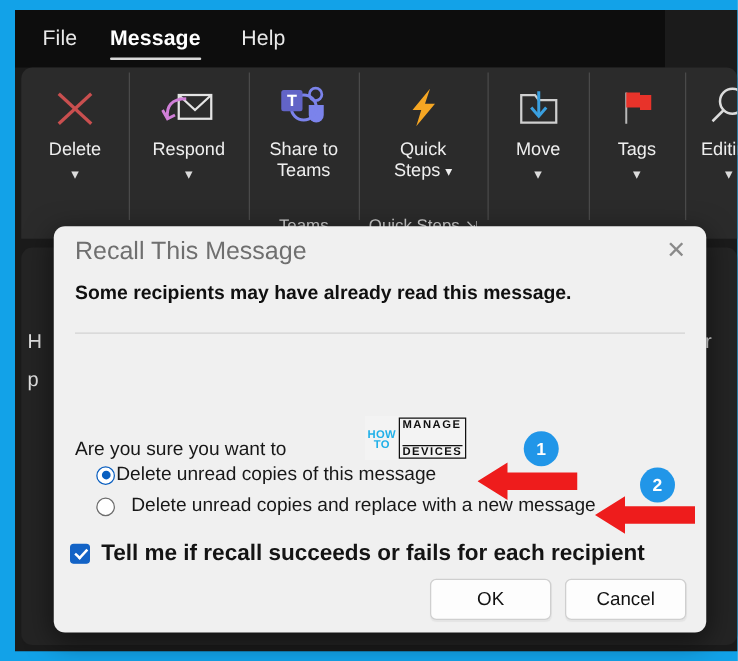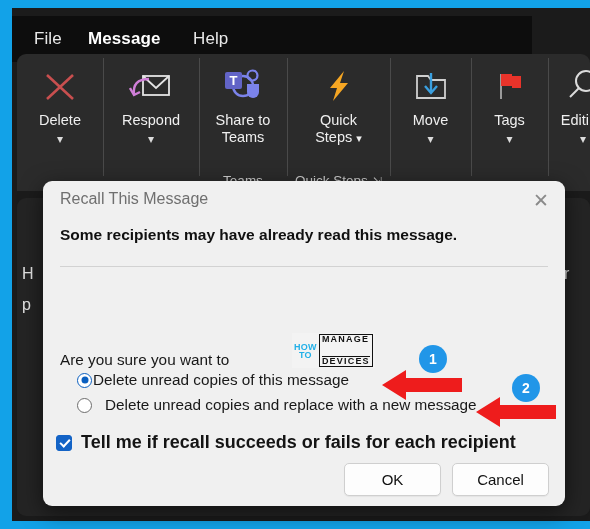--- a/index.html
+++ b/index.html
@@ -26,21 +26,21 @@
     top: 8px;
     width: 578px;
     height: 513px;
     background: #1b1b1b;
     overflow: hidden;
   }
 
   
   .tabbar {
     position: absolute;
-    left: 0; top: 8px;
+    left: 0; top: 0;
     width: 520px;
     height: 46px;
     background: #0d0d0d;
   }
   .tab {
     position: absolute;
     top: 11px;
     color: #e9e9e9;
     font-size: 17px;
     letter-spacing: .1px;
@@ -162,21 +162,21 @@
   }
   .dlg-title-bar {
     position: absolute;
     left: 0; top: 0;
     width: 100%; height: 37px;
   }
   .dlg-title {
     position: absolute;
     left: 17px; top: 9px;
     color: #6f6f6f;
-    font-size: 16px;
+    font-size: 20px;
     white-space: nowrap;
   }
   .dlg-close {
     position: absolute;
     right: 9px; top: 5px;
     width: 30px; height: 28px;
     display: flex;
     align-items: center;
     justify-content: center;
     color: #8a8a8a;

